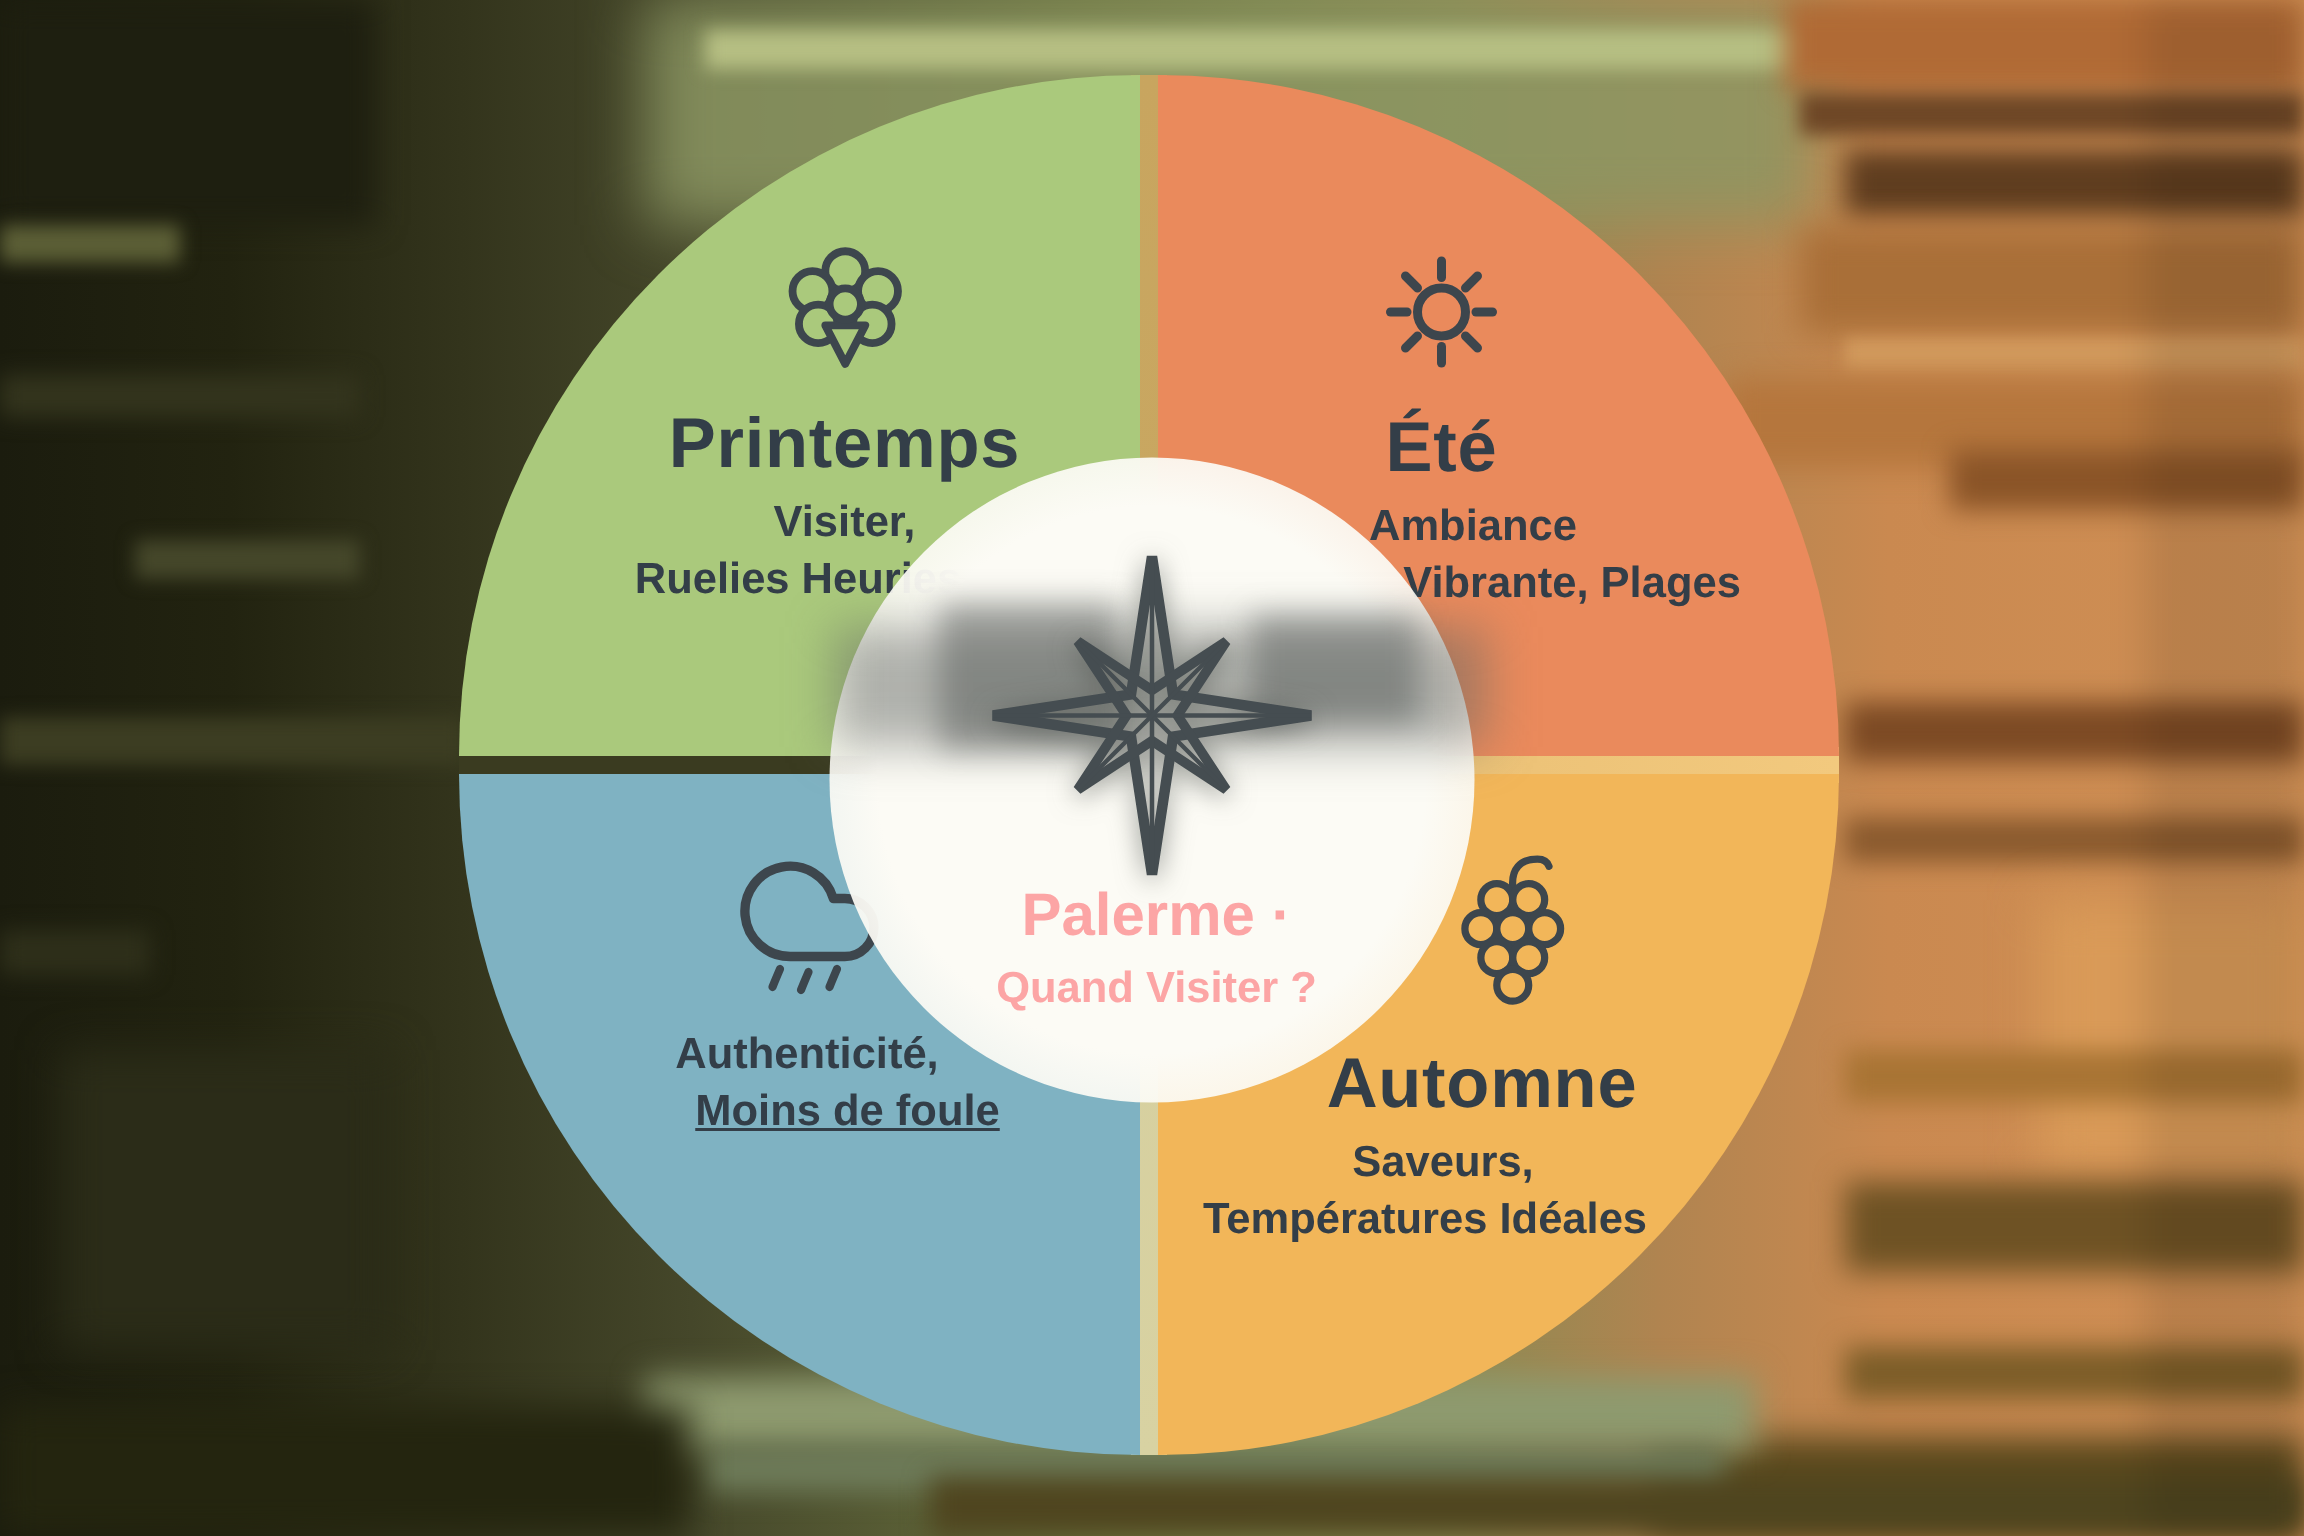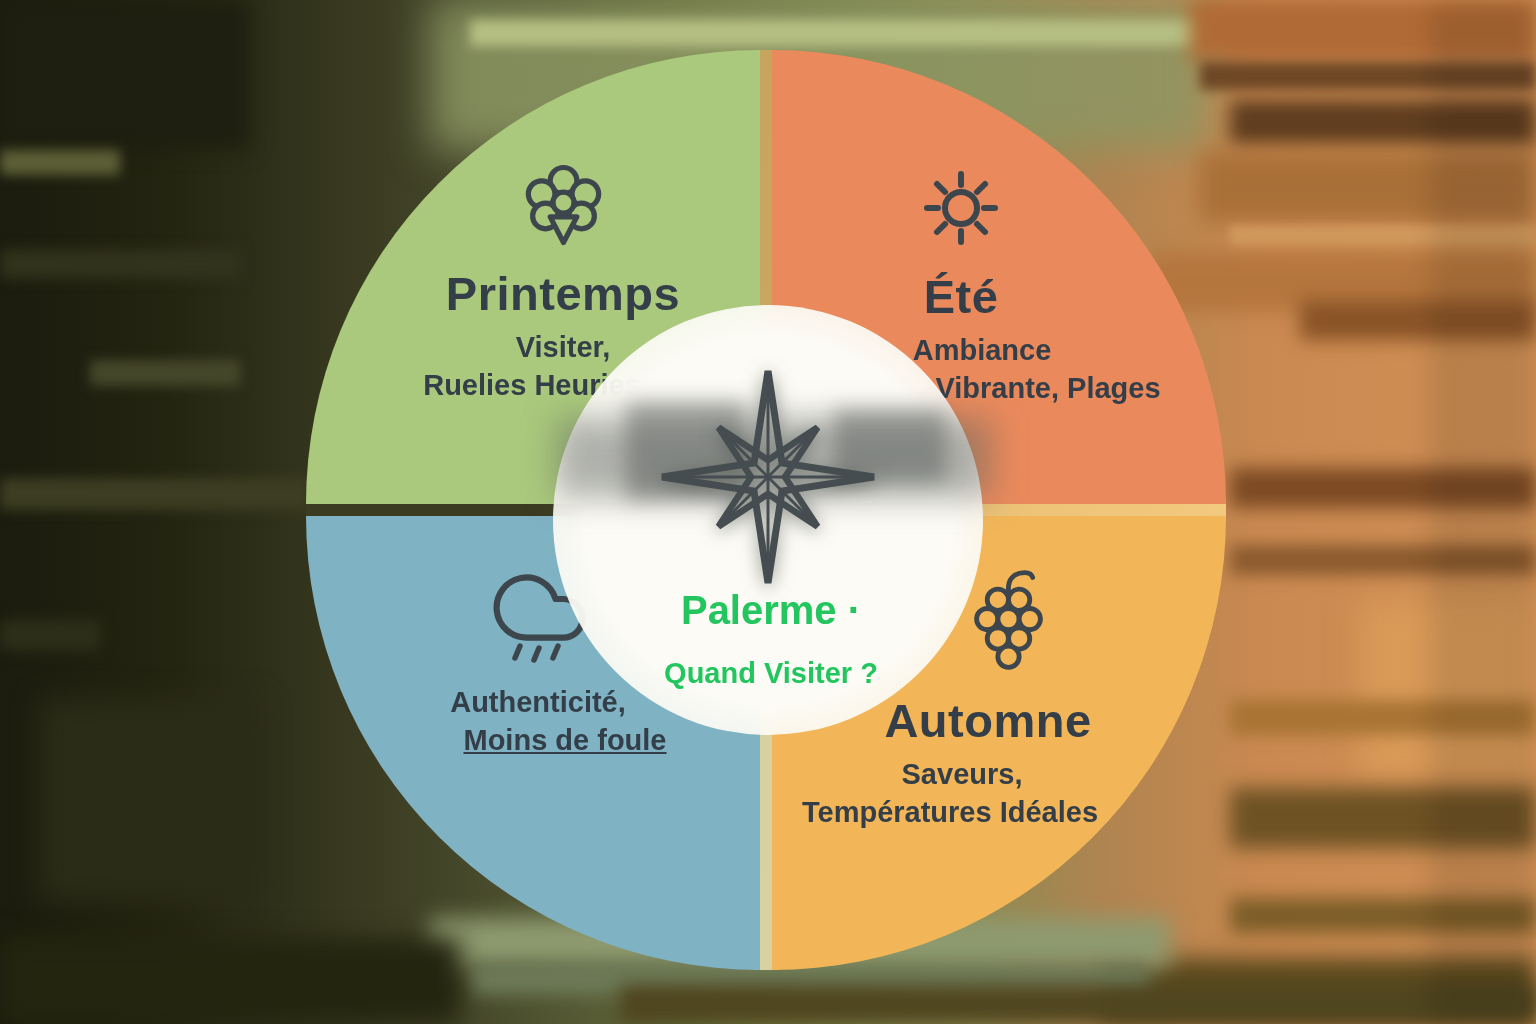--- a/index.html
+++ b/index.html
@@ -72,23 +72,23 @@
   
   .center-circle{position:absolute;left:247px;top:255px;width:430px;height:430px;border-radius:50%;
     background:radial-gradient(circle,#fcfbf5 0%,#fcfbf5 60%,rgba(252,251,245,.92) 72%,rgba(252,251,245,0) 96%);}
   .haze{position:absolute;background:rgba(99,104,99,.5);}
   .hz1{left:250px;top:368px;width:436px;height:80px;filter:blur(16px);}
   .hz2{left:320px;top:352px;width:120px;height:98px;background:rgba(78,83,80,.45);filter:blur(10px);}
   .hz3{left:528px;top:360px;width:112px;height:72px;background:rgba(78,83,80,.45);filter:blur(10px);}
   .compass{position:absolute;left:347px;top:312px;
     filter:drop-shadow(0 3px 9px rgba(70,75,70,.55));}
   .center-text{position:absolute;left:50%;top:538px;transform:translateX(calc(-50% + 5px));
-    text-align:center;color:#22c55e;white-space:nowrap;}
+    text-align:center;color:#fca5a5;white-space:nowrap;}
   .center-text .ct1{font-size:40px;font-weight:bold;}
-  .center-text .ct2{font-size:29px;font-weight:bold;margin-top:24px;}
+  .center-text .ct2{font-size:29px;font-weight:bold;margin-top:10px;}
 </style>
 </head>
 <body>
 
 <div class="stage">
 
   <div class="bg">
     <div class="s1"></div>
       <div class="s2"></div>
       <div class="s3"></div>

